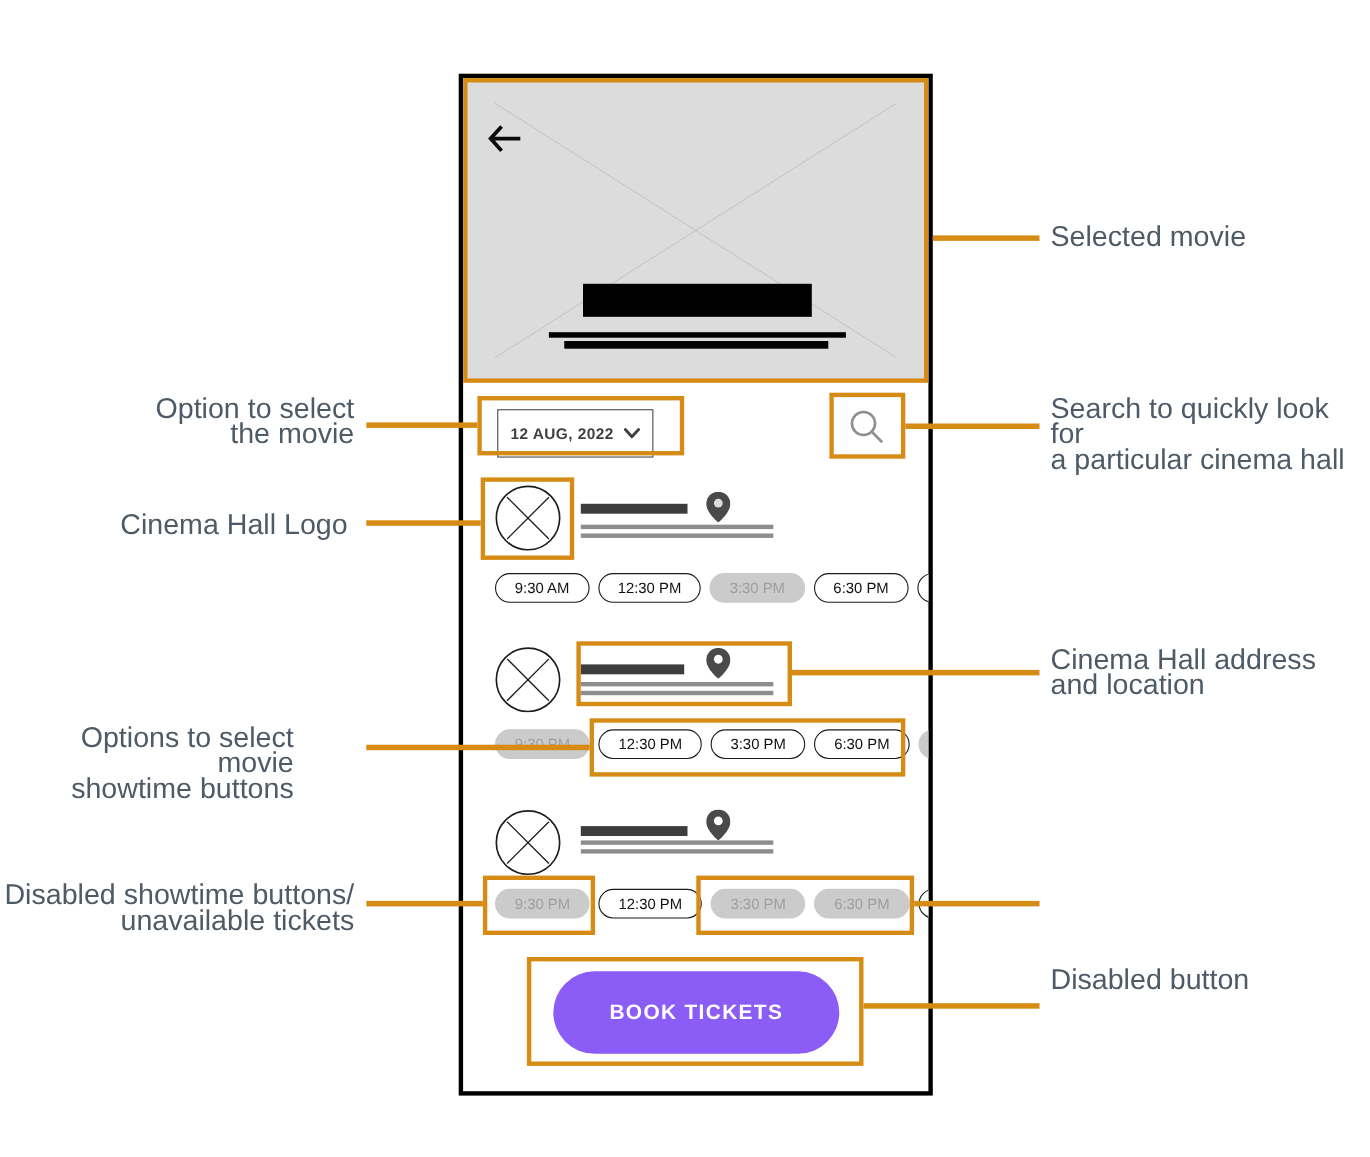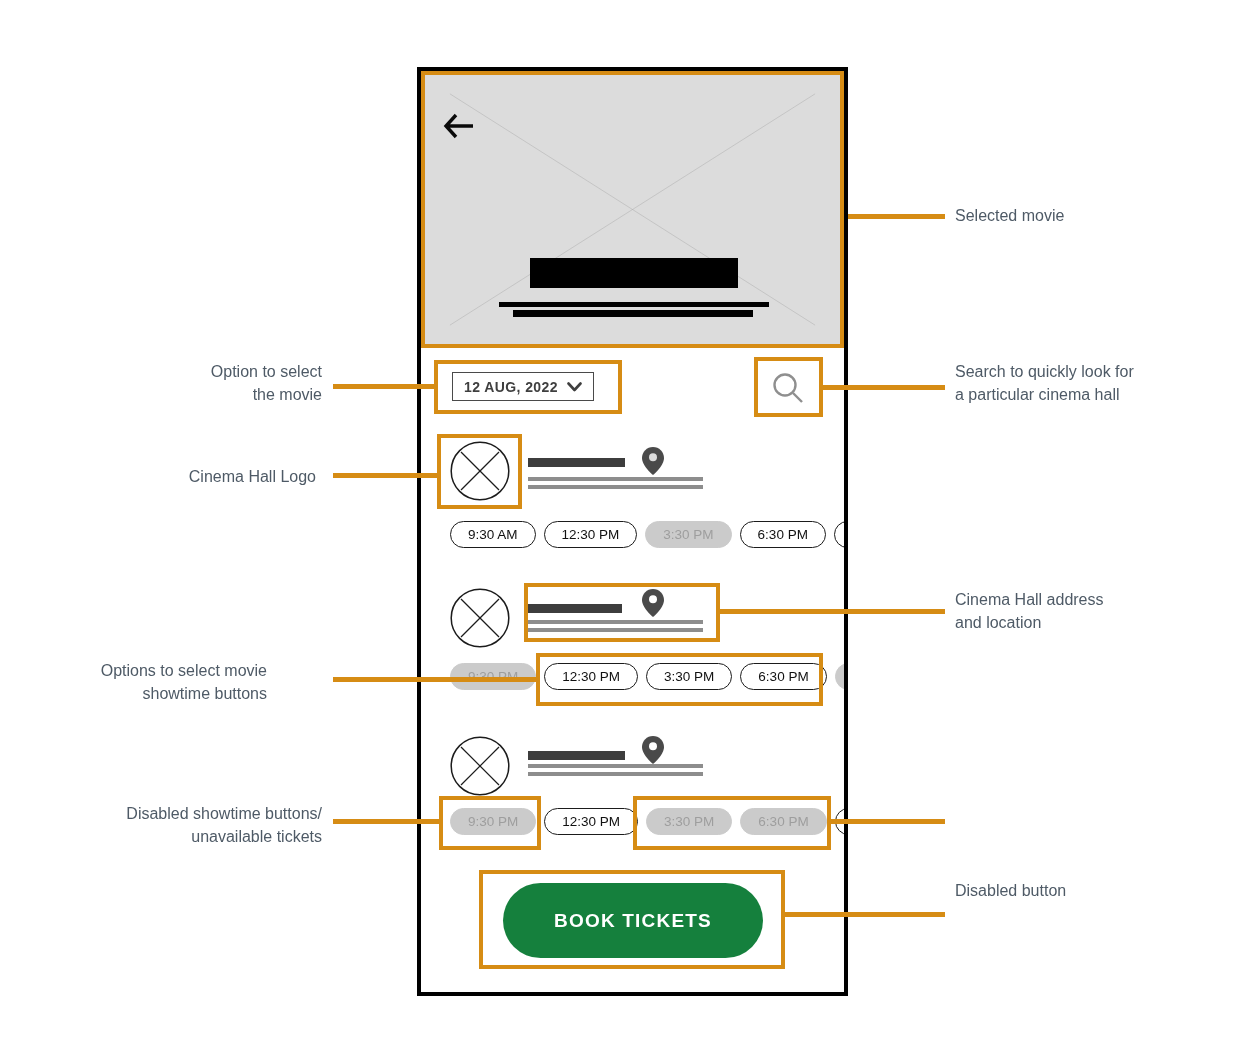--- a/index.html
+++ b/index.html
@@ -14,52 +14,52 @@
   body{font-family:"Liberation Sans",sans-serif;background:#fff;}
   #stage{position:relative;width:1245px;height:1052px;background:#fff;overflow:hidden;}
 
   
   .phone{position:absolute;left:417px;top:67px;width:431px;height:929px;border:4px solid #000;background:#fff;}
   .phone-content{position:relative;width:423px;height:921px;overflow:hidden;}
 
   
   .abox{position:absolute;border:4px solid var(--accent);z-index:6;pointer-events:none;}
   .aline{position:absolute;height:5px;background:var(--accent);z-index:20;}
-  .alabel{position:absolute;color:var(--label);font-size:16px;line-height:23px;z-index:5;}
+  .alabel{position:absolute;color:var(--label);font-size:26px;line-height:23px;z-index:5;}
   .alabel.ra{text-align:right;}
 
   
   .movie-image{position:absolute;left:0;top:0;width:423px;height:277px;border:4px solid var(--accent);background:#DCDCDC;}
   .movie-x{position:absolute;left:0;top:0;width:100%;height:100%;}
   .back-btn{position:absolute;left:18px;top:36px;width:32px;height:30px;z-index:3;}
   .title-rect{position:absolute;left:105px;top:183px;width:208px;height:30px;background:#000;}
   .title-bar1{position:absolute;left:74px;top:227px;width:270px;height:5px;background:#000;}
   .title-bar2{position:absolute;left:88px;top:235px;width:240px;height:7px;background:#000;}
 
   
-  .date-field{position:absolute;left:31px;top:301px;width:142px;height:29px;border:1.5px solid #4A4A4A;
+  .date-field{position:absolute;left:31px;top:301px;width:142px;height:44px;border:1.5px solid #4A4A4A;
     display:flex;align-items:center;justify-content:center;gap:9px;background:#fff;}
   .date-field span{font-size:14px;font-weight:700;color:#3F3F3F;letter-spacing:.4px;white-space:nowrap;}
   .search-btn{position:absolute;left:348px;top:298px;width:38px;height:38px;display:flex;align-items:center;justify-content:center;}
 
   
   .logo{position:absolute;width:60px;height:60px;left:29px;}
   .name-bar{position:absolute;left:107px;height:9px;background:var(--dark);}
   .pin{position:absolute;left:221px;width:22px;height:28px;}
   .addr-line{position:absolute;left:107px;width:175px;height:4px;background:var(--gray-line);}
   .pills{position:absolute;left:29px;display:flex;gap:8px;z-index:2;justify-content:center;}
   .pill{height:27px;flex:0 0 auto;display:flex;align-items:center;justify-content:center;
     padding:0 17px;border:1.4px solid #1B1B1B;border-radius:14px;background:#fff;
     font-size:13.5px;color:#111;white-space:nowrap;}
   .pill.disabled{background:var(--disabled-bg);border-color:var(--disabled-bg);color:var(--disabled-tx);}
   .pill.partial{width:70px;padding:0;}
 
   
   .book-btn{position:absolute;left:82px;top:812px;width:260px;height:75px;border:none;border-radius:38px;
-    background:#15803d;color:#fff;font-family:"Liberation Sans",sans-serif;
+    background:#8b5cf6;color:#fff;font-family:"Liberation Sans",sans-serif;
     font-size:19px;font-weight:700;letter-spacing:1.2px;}
 </style>
 </head>
 <body>
 
 <div id="stage">
 
   <div class="phone">
     <div class="phone-content">
 

